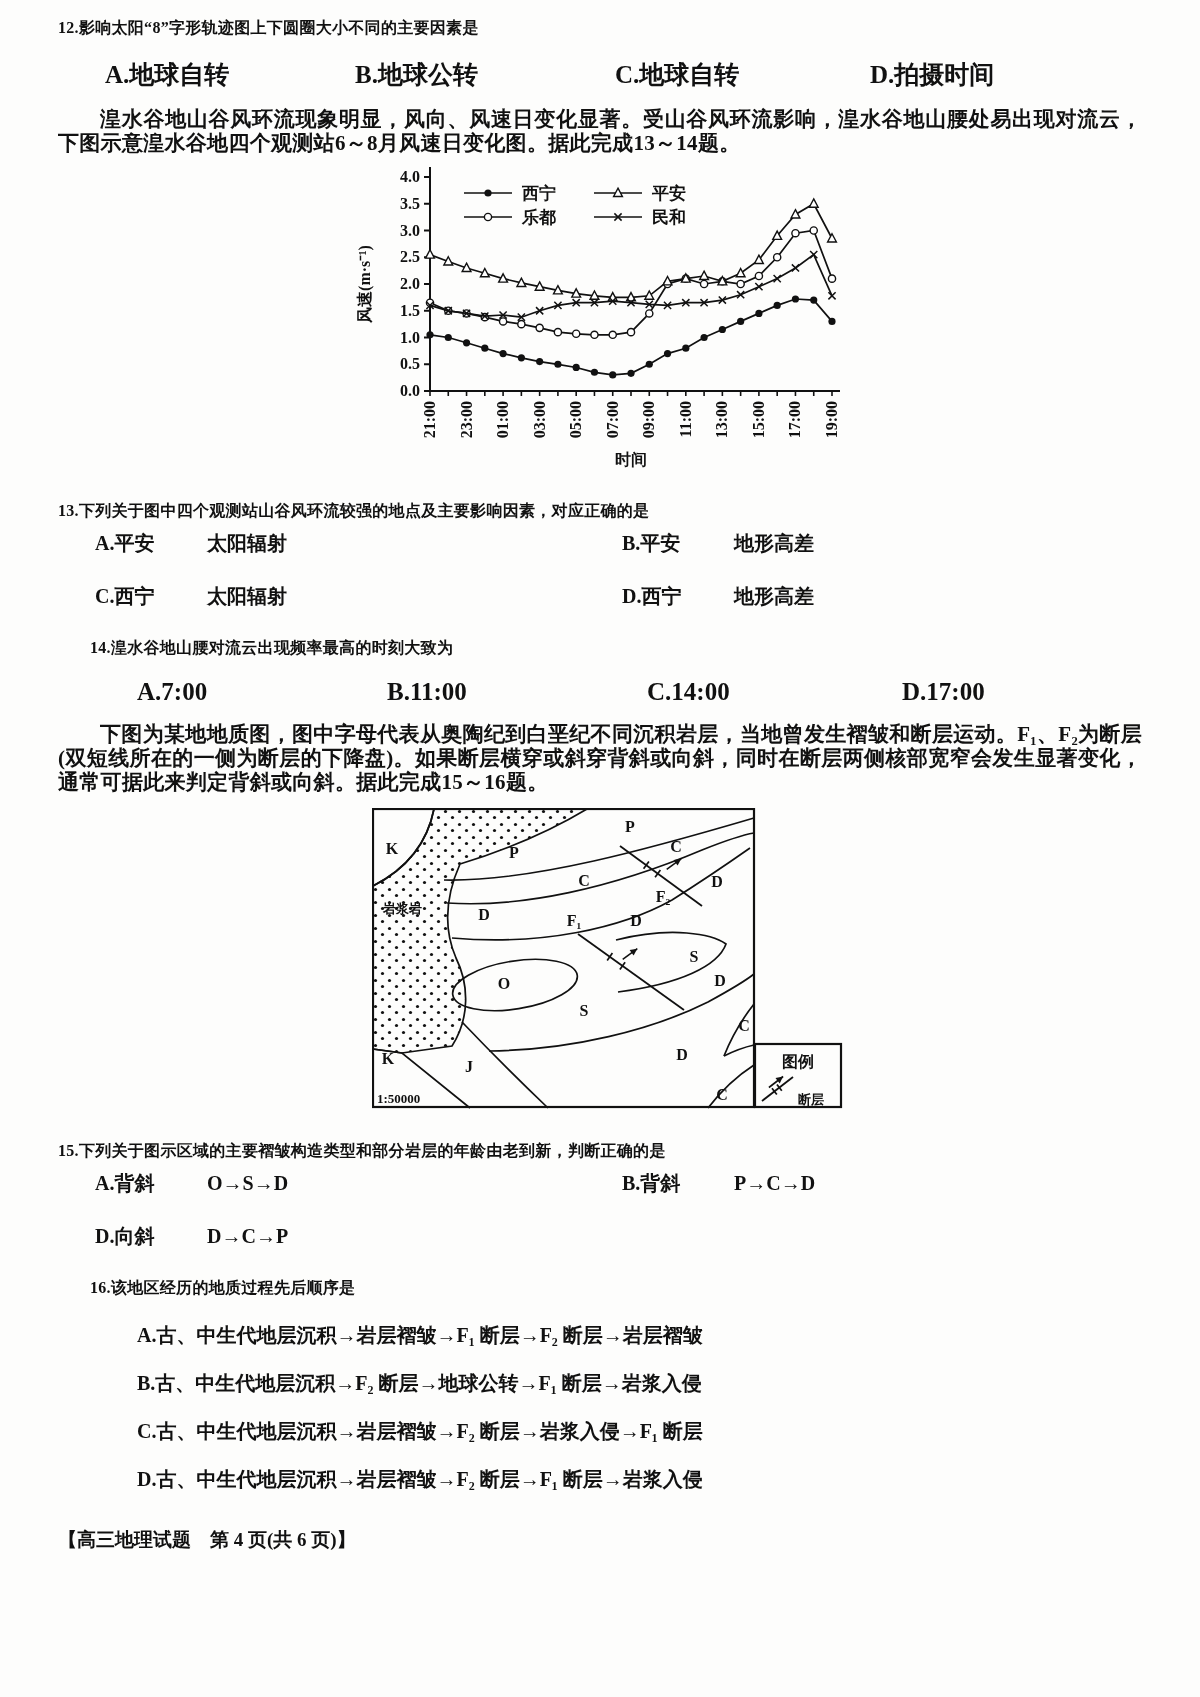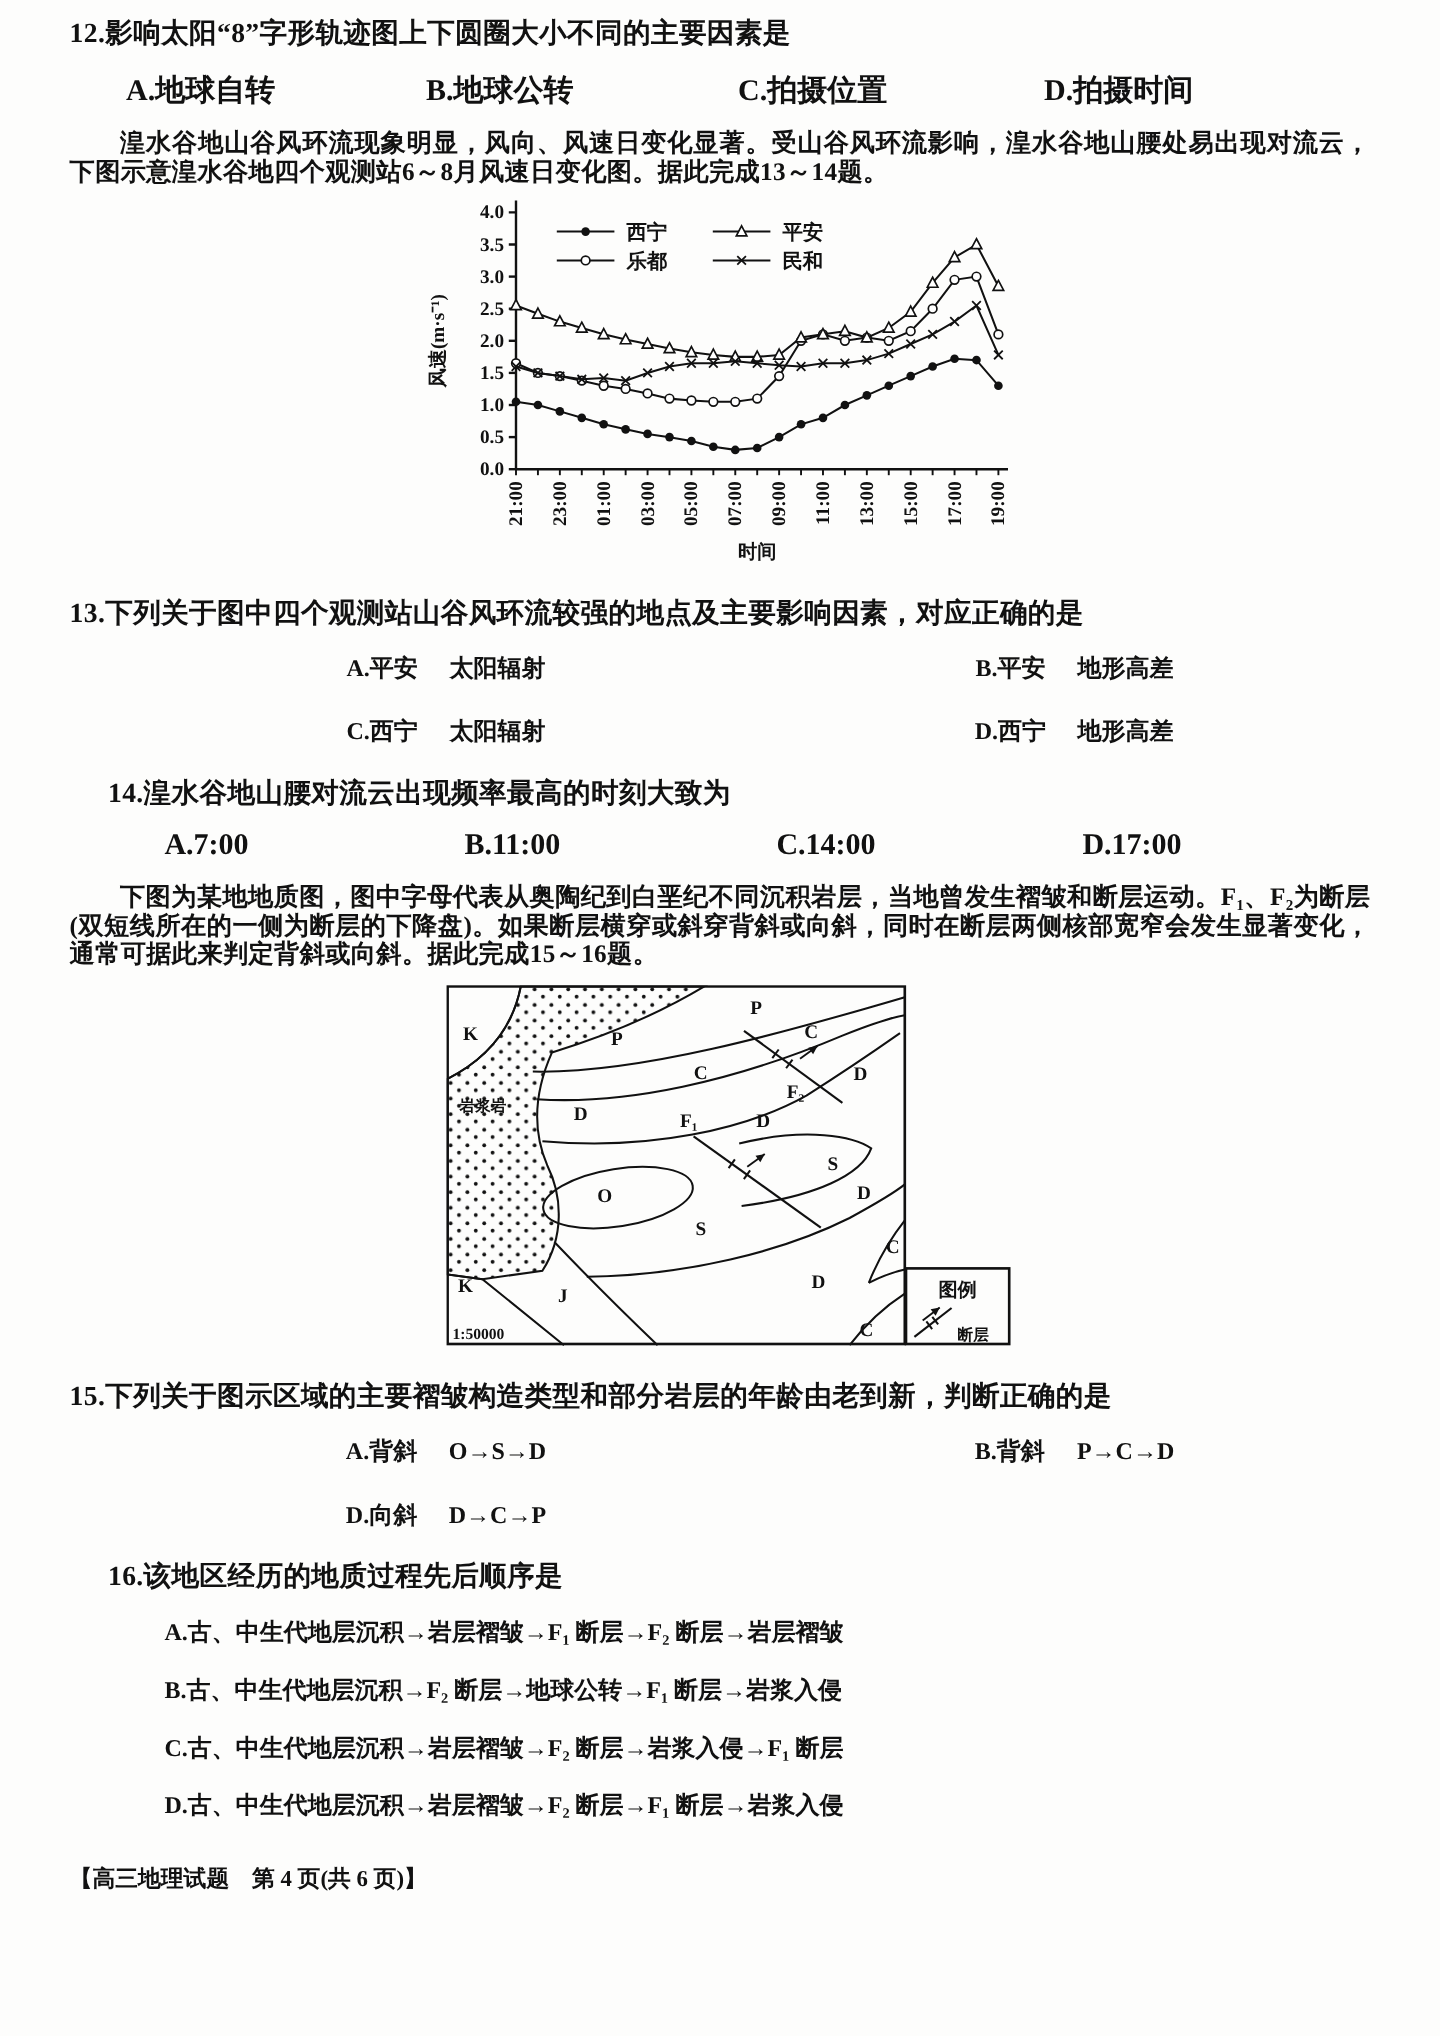--- a/index.html
+++ b/index.html
@@ -2,25 +2,25 @@
 <html><head>
 <meta charset="utf-8">
 <style>
   html,body{margin:0;padding:0;background:#f5f5f3;}
   .page{
     width:1200px;height:1697px;margin:0 auto;background:#fdfdfc;
     box-sizing:border-box;padding:12px 58px 0 58px;
     font-family:"Liberation Serif","DejaVu Serif",serif;
     color:#111;font-weight:700;overflow:hidden;position:relative;
   }
-  .stem{font-size:23px;line-height:31px;letter-spacing:.3px;}
+  .stem{font-size:16px;line-height:31px;letter-spacing:.3px;}
   .opts4{display:grid;grid-template-columns:250px 260px 255px 1fr;
     padding-left:47px;font-size:25px;margin-top:15px;}
   .optgrid{display:grid;grid-template-columns:527px 1fr;row-gap:26px;
-    padding-left:37px;font-size:20px;margin-top:17px;text-align:center;}
+    padding-left:37px;font-size:20px;margin-top:4px;}
   .opt-head{display:inline-block;min-width:112px;}
   .passage{font-size:21px;line-height:24px;text-indent:2em;text-align:justify;
     margin:16px 0 0 0;letter-spacing:.3px;}
   .q16opts{padding-left:47px;font-size:20px;line-height:48px;margin-top:8px;}
   .q16opts div{white-space:nowrap;}
   .footer{font-size:19px;margin-top:24px;}
   .chart-wrap{margin:4px 0 0 288px;width:510px;}
   .map-wrap{margin:14px 0 0 314px;width:474px;}
   svg{display:block;}
   .axis-num{font:bold 16px "Liberation Serif",serif;fill:#111;}
@@ -34,21 +34,21 @@
 </head>
 <body>
 
 <div class="page">
 
   <section>
     <div class="stem">12.影响太阳“8”字形轨迹图上下圆圈大小不同的主要因素是</div>
     <div class="opts4">
       <span>A.地球自转</span>
       <span>B.地球公转</span>
-      <span>C.拍摄位置</span>
+      <span>C.地球自转</span>
       <span>D.拍摄时间</span>
     </div>
   </section>
 
   <p class="passage">湟水谷地山谷风环流现象明显，风向、风速日变化显著。受山谷风环流影响，湟水谷地山腰处易出现对流云，下图示意湟水谷地四个观测站6～8月风速日变化图。据此完成13～14题。</p>
 
   <figure class="chart-wrap" style="margin-top:4px;">
     <svg id="wind-chart" width="510" height="318" viewBox="0 0 510 318">
         <g>
           <line x1="84" y1="8" x2="84" y2="232" stroke="#111" stroke-width="2"></line>

